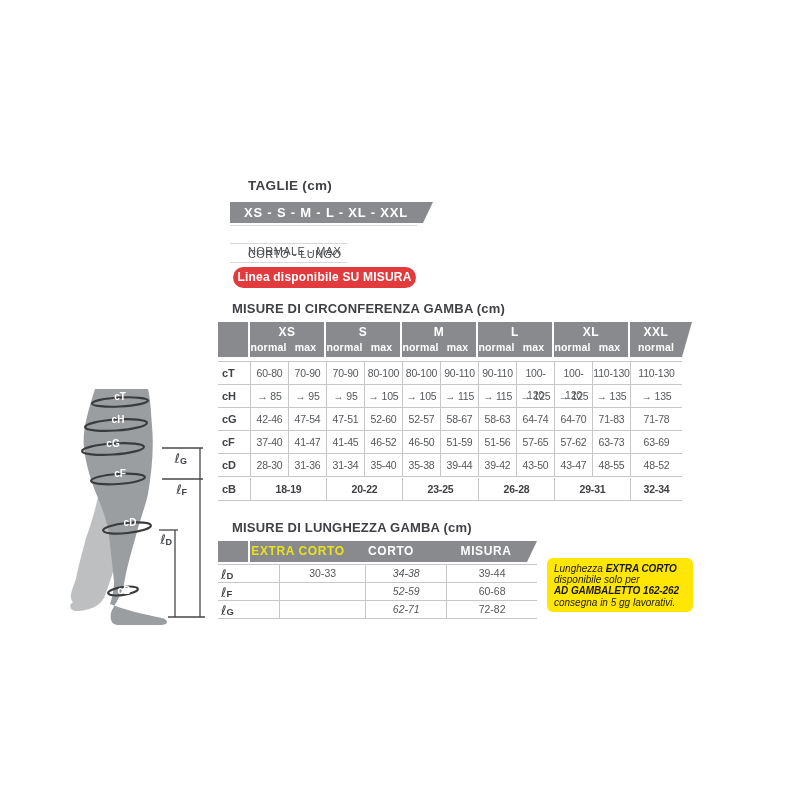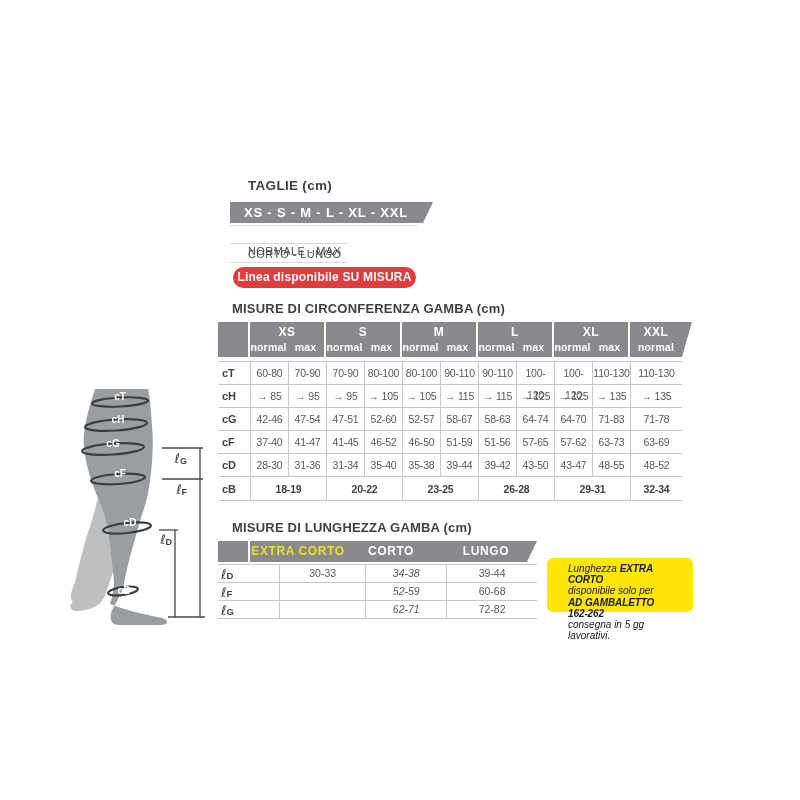--- a/index.html
+++ b/index.html
@@ -54,21 +54,21 @@
   .lt-row{display:flex;height:18px;align-items:center;border-bottom:1px solid #c6c7c9;box-sizing:border-box;}
   .lt-rowlabel{width:32px;box-sizing:border-box;padding-left:3px;}
   .lt-cell{box-sizing:border-box;border-left:1px solid #c6c7c9;text-align:center;
            font-size:10.5px;color:#55575a;line-height:17px;height:17px;}
   .lt-c0{width:96px;margin-left:32px;} .lt-c1{width:90px;font-style:italic;} .lt-c2{width:101px;}
   .ell{font-family:"DejaVu Sans",sans-serif;font-style:italic;font-size:13px;color:#3f4145;}
   .lsub{font-weight:bold;font-size:9.5px;color:#3f4145;}
 
   
   .note{left:547px;top:558px;width:146px;height:54px;border-radius:6px;box-sizing:border-box;
-        padding:5px 21px;font-style:italic;font-size:10px;line-height:11.2px;color:#191919;}
+        padding:5px 7px;font-style:italic;font-size:10px;line-height:11.2px;color:#191919;}
   .note b{letter-spacing:-.1px;}
 
   
   .band-label{font-family:"Liberation Sans","DejaVu Sans",sans-serif;font-size:10px;font-weight:bold;fill:#ffffff;}
   .svg-ell{font-family:"DejaVu Sans",sans-serif;font-style:italic;font-size:13px;fill:#3f4145;}
   .svg-sub{font-family:"Liberation Sans",sans-serif;font-weight:bold;font-size:9px;font-style:normal;fill:#3f4145;}
 </style>
 </head>
 <body>
 
@@ -259,21 +259,21 @@
   </div>
 
   <div class="abs sec-title" style="left:232px;top:520px;">MISURE DI LUNGHEZZA GAMBA (cm)</div>
 
   <div class="abs len">
     <div class="lt-header">
       <div class="lt-corner"></div>
       <div class="lt-bar slant">
         <div class="lt-col ec">EXTRA CORTO</div>
         <div class="lt-col c">CORTO</div>
-        <div class="lt-col l">LUNGO</div>
+        <div class="lt-col l">MISURA</div>
       </div>
     </div>
     <div class="lt-body">
         <div class="lt-row">
           <div class="lt-rowlabel"><span class="ell">ℓ</span><span class="lsub">D</span></div>
           <div class="lt-cell lt-c0">30-33</div>
           <div class="lt-cell lt-c1">34-38</div>
           <div class="lt-cell lt-c2">39-44</div>
         </div>
         <div class="lt-row">

